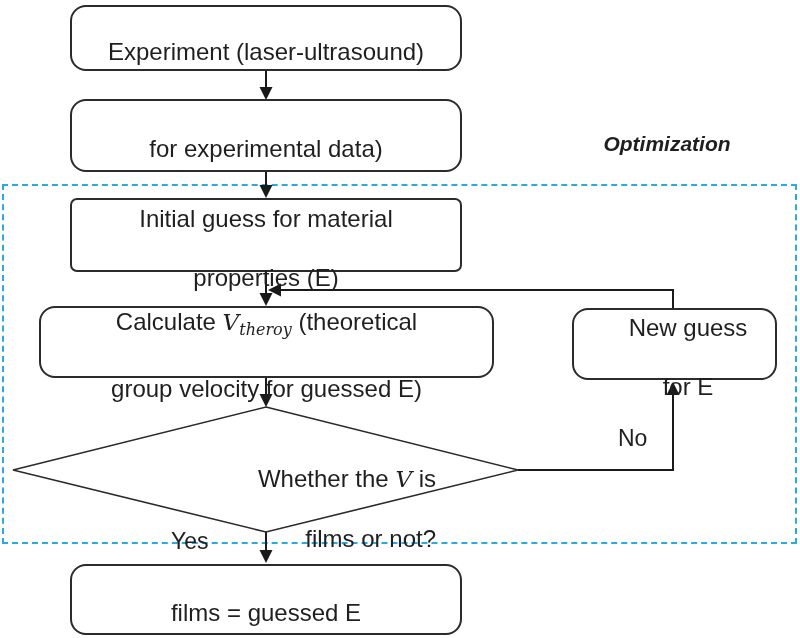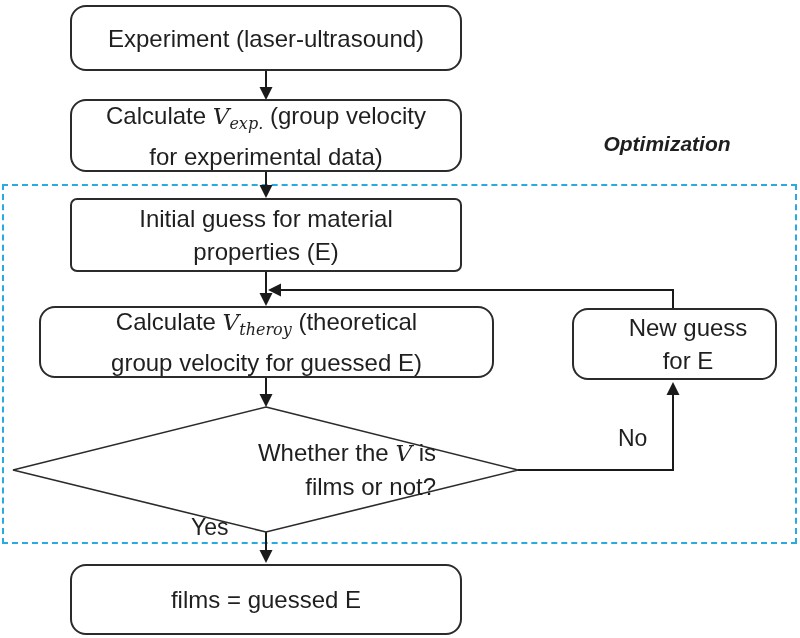--- a/index.html
+++ b/index.html
@@ -10,21 +10,21 @@
   .region{
     position:absolute;left:2px;top:184px;width:791px;height:356px;
     border:2px dashed #29abe2;background:transparent;z-index:0;
   }
   .connectors{position:absolute;left:0;top:0;z-index:1;}
   .box{
     position:absolute;z-index:2;background:#fff;border:2px solid #2b2b2b;border-radius:16px;
     display:flex;flex-direction:column;align-items:center;justify-content:center;
     font-size:24px;line-height:33px;text-align:center;box-sizing:border-box;
   }
-  .line{white-space:pre;}
+  .line{white-space:pre;margin-top:26px;}
   .mvar{font-family:"DejaVu Serif",serif;font-style:italic;font-size:23px;}
   .msub{font-size:16px;vertical-align:-5px;}
   .dtext{
     position:absolute;z-index:2;text-align:center;font-size:24px;line-height:33px;
   }
   .small-label{position:absolute;z-index:2;font-size:23px;}
   .opt-label{position:absolute;z-index:2;font-size:21px;font-weight:bold;text-align:center;font-style:italic;}
 </style>
 </head>
 <body>
@@ -53,21 +53,20 @@
       <polygon points="666.5,395 679.5,395 673,382"></polygon>
       <polygon points="259.5,550 272.5,550 266,563"></polygon>
     </g>
   </svg>
 
   <div class="box" style="left:70px;top:5px;width:392px;height:66px;">
     <div class="line">Experiment (laser-ultrasound)</div>
   </div>
 
   <div class="box" style="left:70px;top:99px;width:392px;height:73px;">
-    <div class="line"><span>Calculate </span><span class="mvar">V</span><span class="mvar msub">exp.</span><span> (group velocity</span></div>
     <div class="line">for experimental data)</div>
   </div>
 
   <div class="box" style="left:70px;top:198px;width:392px;height:74px;border-radius:7px;">
     <div class="line">Initial guess for material</div>
     <div class="line">properties (E)</div>
   </div>
 
   <div class="box" style="left:39px;top:306px;width:455px;height:72px;">
     <div class="line"><span>Calculate </span><span class="mvar">V</span><span class="mvar msub">theroy</span><span> (theoretical</span></div>
@@ -83,17 +82,17 @@
     <div class="line">films = guessed E</div>
   </div>
 
   <div class="dtext" style="left:96px;top:436px;width:340px;text-align:right;">
     <div class="line"><span>Whether the </span><span class="mvar">V</span><span> is</span></div>
     <div class="line">films or not?</div>
   </div>
 
   <div class="opt-label" style="left:567px;top:132px;width:200px;">Optimization</div>
 
-  <div class="small-label" style="left:171px;top:514px;margin-left:20px;">Yes</div>
+  <div class="small-label" style="left:171px;top:528px;">Yes</div>
 
   <div class="small-label" style="left:618px;top:425px;">No</div>
 
 </div>
 
 </body></html>

